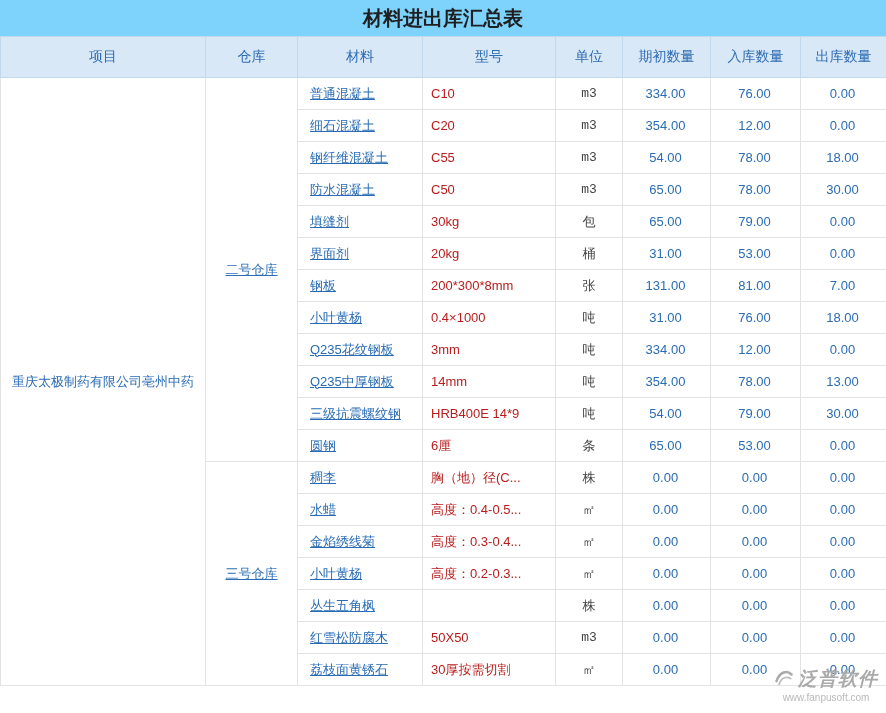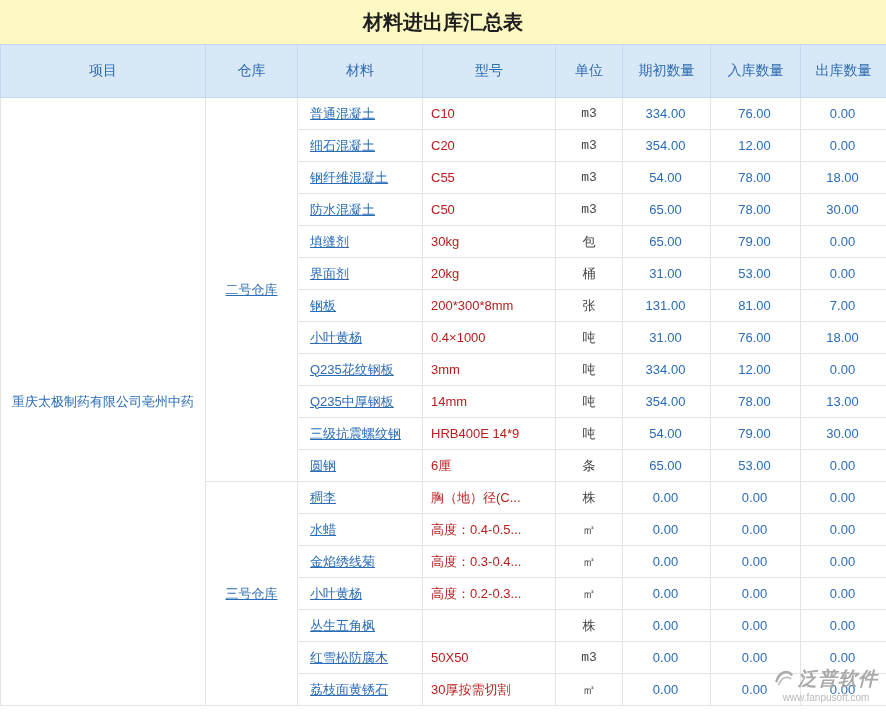--- a/index.html
+++ b/index.html
@@ -2,26 +2,26 @@
 <html><head>
 <meta charset="utf-8">
 <style>
   * { margin:0; padding:0; box-sizing:border-box; }
   html,body {
     width:886px; height:713px; overflow:hidden; background:#ffffff;
     font-family:"Liberation Sans","DejaVu Sans",sans-serif;
     position:relative;
   }
   .title-bar {
-    height:44px; display:flex; align-items:center; justify-content:center;
-    font-size:20px; font-weight:bold; color:#1f1f1f; background:#fef9c3;
+    height:36px; display:flex; align-items:center; justify-content:center;
+    font-size:20px; font-weight:bold; color:#1f1f1f; background:#7dd3fc;
   }
   table { width:886px; border-collapse:collapse; table-layout:fixed; }
   thead th {
-    height:53px; background:#d9e8f7; color:#2e6cb3;
+    height:41px; background:#d9e8f7; color:#2e6cb3;
     font-size:14px; font-weight:normal; text-align:center;
     border:1px solid #c2d8ee;
   }
   tbody td {
     height:32px; border:1px solid #e3e3e3; font-size:13px; color:#444444;
     padding:0 8px; overflow:hidden; white-space:nowrap; background:#ffffff;
   }
   td.cell-project { text-align:center; color:#2a6cb5; font-size:13px; }
   td.cell-warehouse { text-align:center; }
   .link { color:#2a6cb5; text-decoration:underline; cursor:pointer; }

